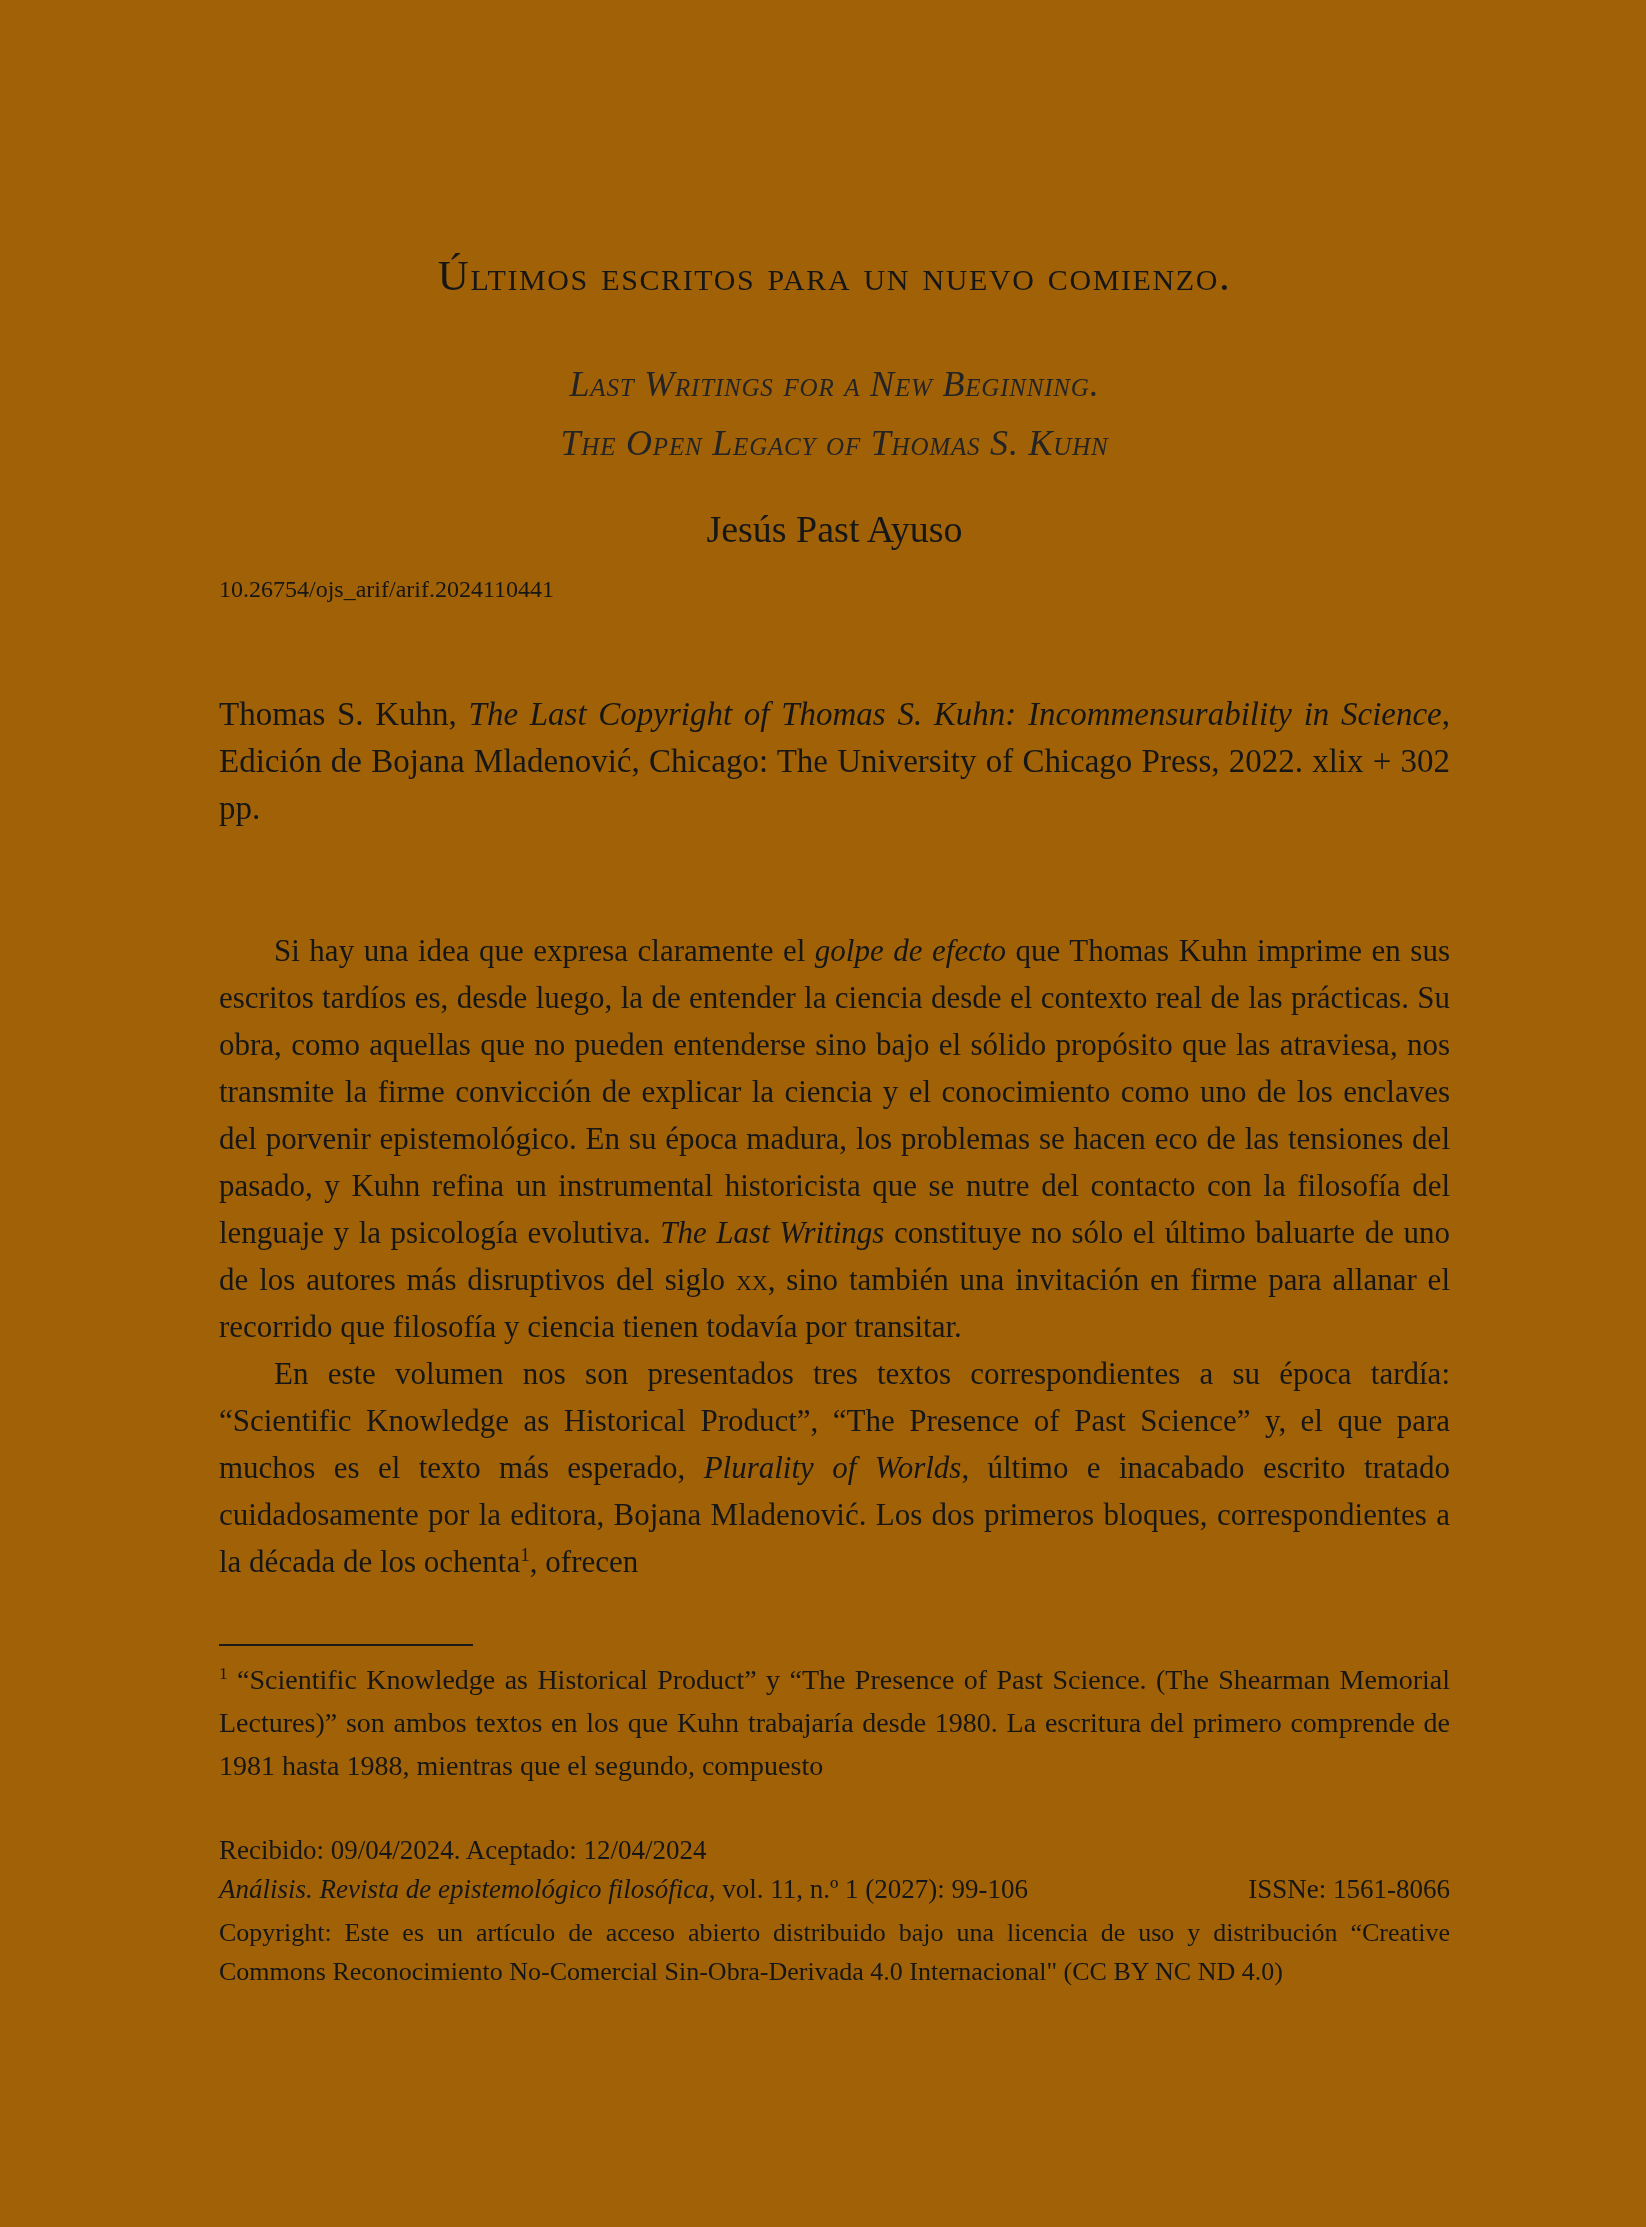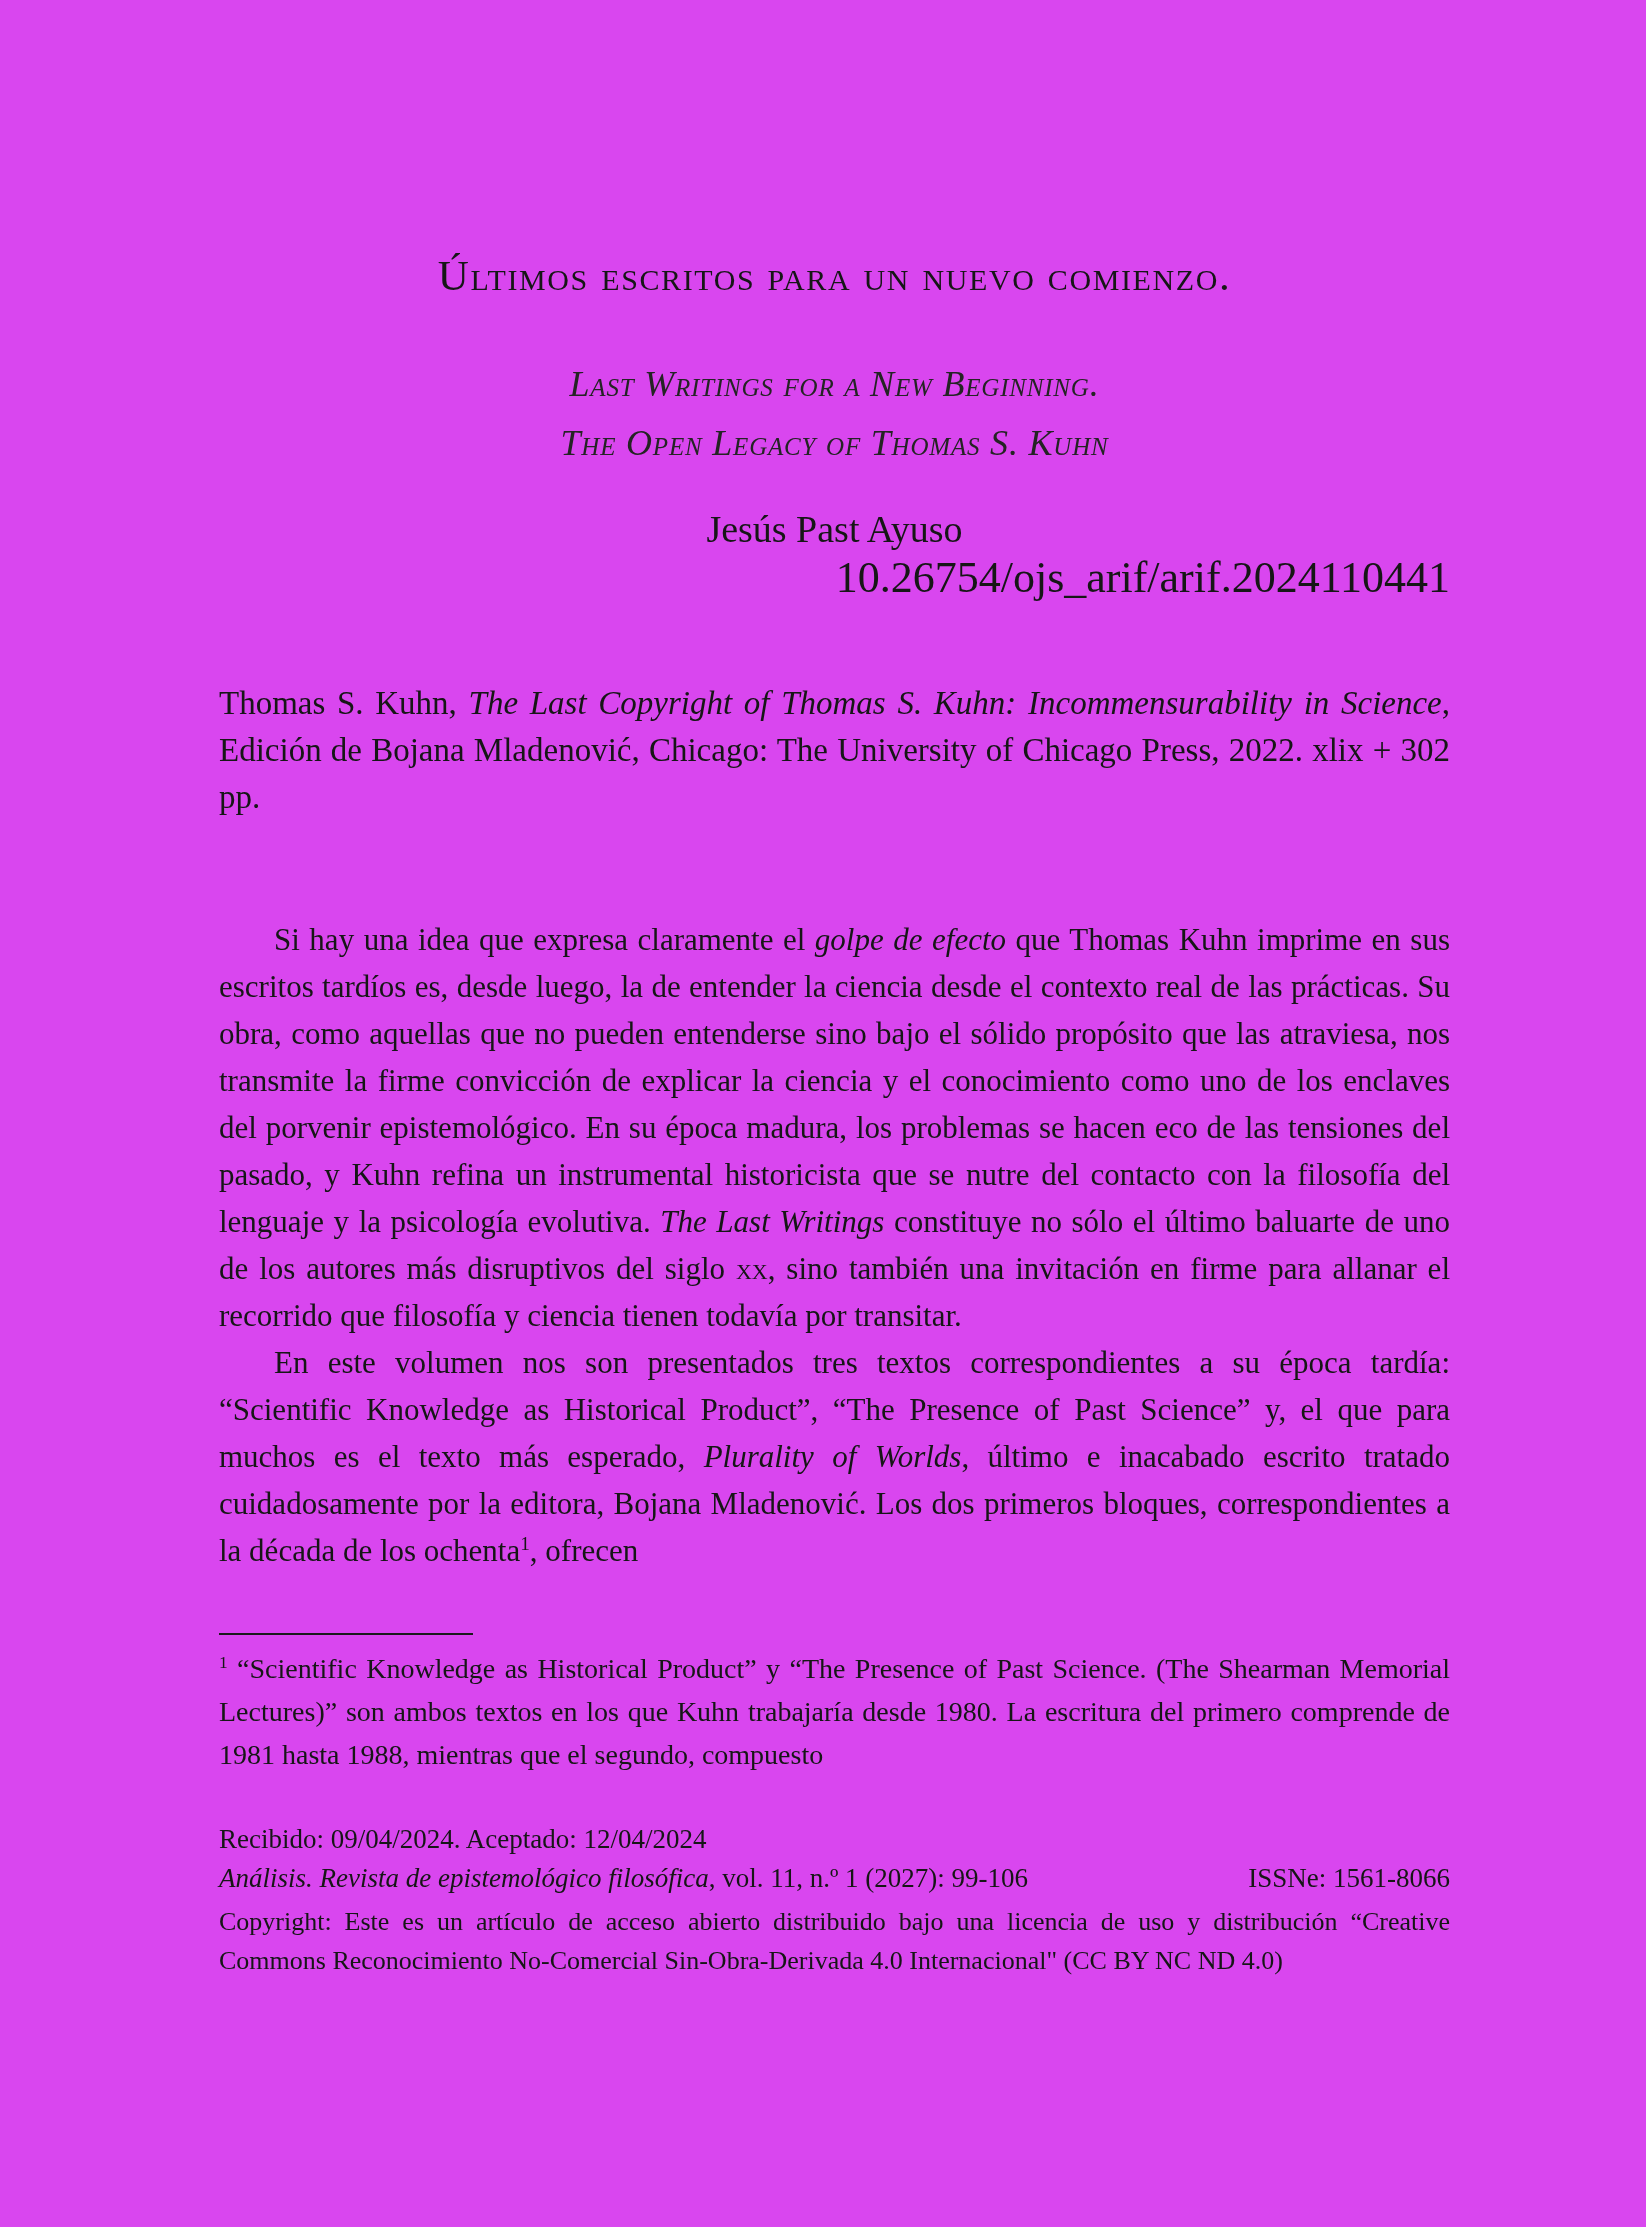--- a/index.html
+++ b/index.html
@@ -1,21 +1,21 @@
 <!DOCTYPE html>
 <html lang="es" style="font-size:13px"><head>
 <meta charset="utf-8">
 <style>
   * { margin:0; padding:0; box-sizing:border-box; }
   html, body { background:#ffffff; }
   .page {
     position:relative;
     width:1646px;
     height:2227px;
-    background:#d946ef;
+    background:#a16207;
     color:#161616;
     font-family:"Liberation Serif","DejaVu Serif",serif;
     padding:0 196px 0 219px;
     overflow:hidden;
   }
   .title {
     padding-top:243px;
     text-align:center;
     font-weight:normal;
     font-variant:small-caps;
@@ -36,23 +36,23 @@
     color:#242424;
   }
   .subtitle .t-line { display:block; }
   .author {
     margin-top:33px;
     text-align:center;
     font-size:38px;
     line-height:46px;
   }
   .doi {
-    margin-top:3px;
-    text-align:right;
-    font-size:44px;
+    margin-top:14px;
+    text-align:left;
+    font-size:24px;
     line-height:46px;
   }
   .citation {
     margin-top:79px;
     font-size:33px;
     line-height:47px;
     text-align:justify;
   }
   .body-block { margin-top:95px; }
   p.para {

